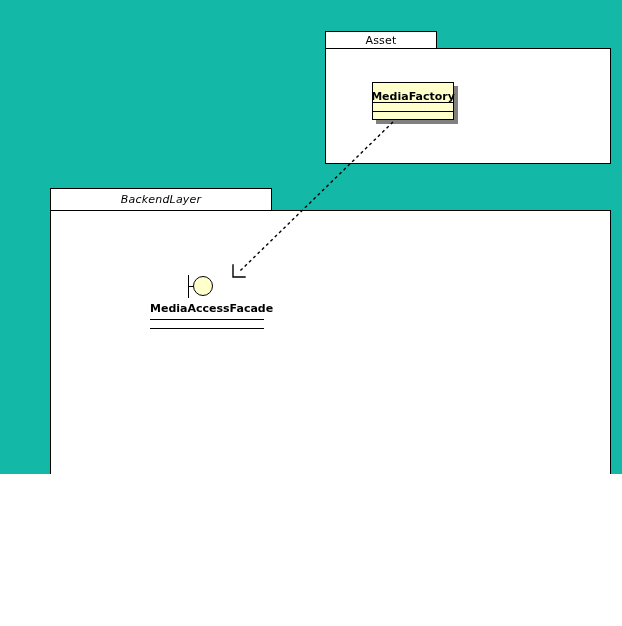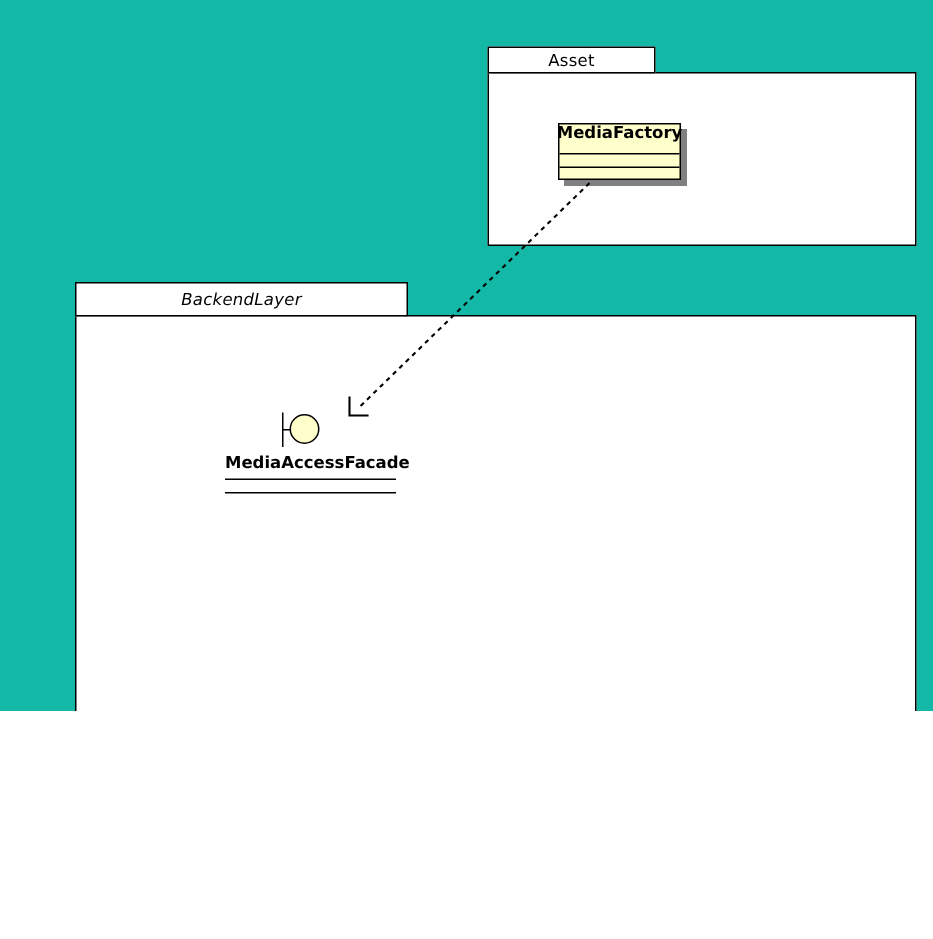--- a/index.html
+++ b/index.html
@@ -74,21 +74,21 @@
     border: 1px solid #000000;
     background: #ffffcc;
     z-index: 2;
     display: flex;
     flex-direction: column;
   }
   .class-name-compartment {
     box-sizing: border-box;
     border-bottom: 1px solid #000000;
     display: flex;
-    align-items: flex-start;
+    align-items: flex-end;
     justify-content: center;
     height: 20px;
     flex: none;
   }
   .class-name-label {
     font-size: 11px;
     font-weight: bold;
     color: #000000;
     line-height: 1;
     white-space: nowrap;

